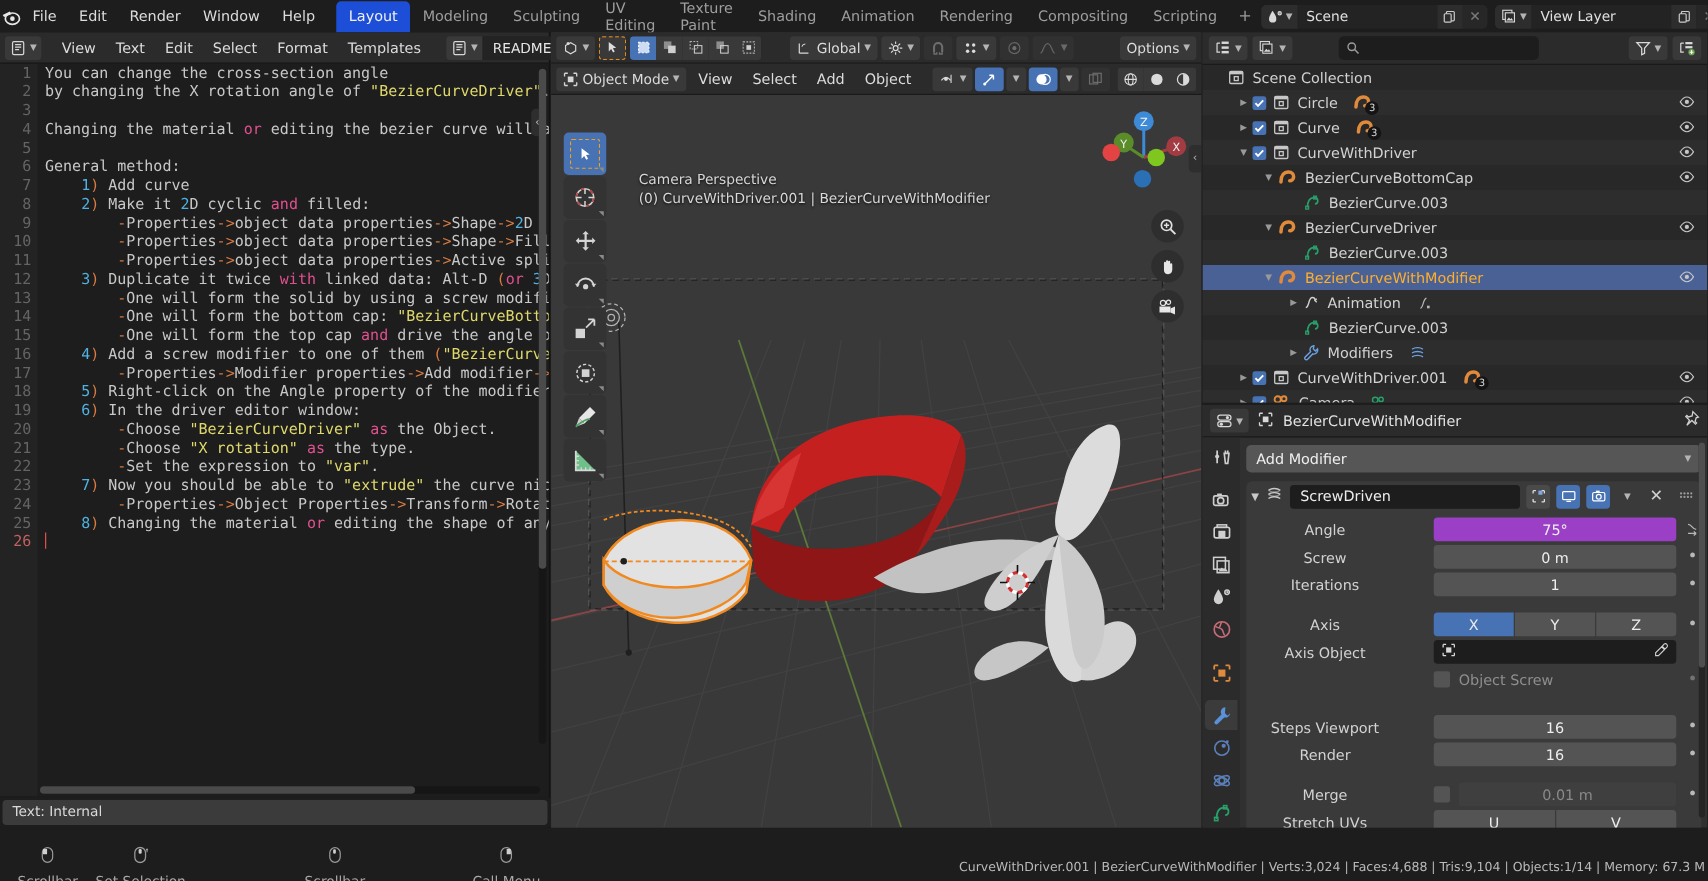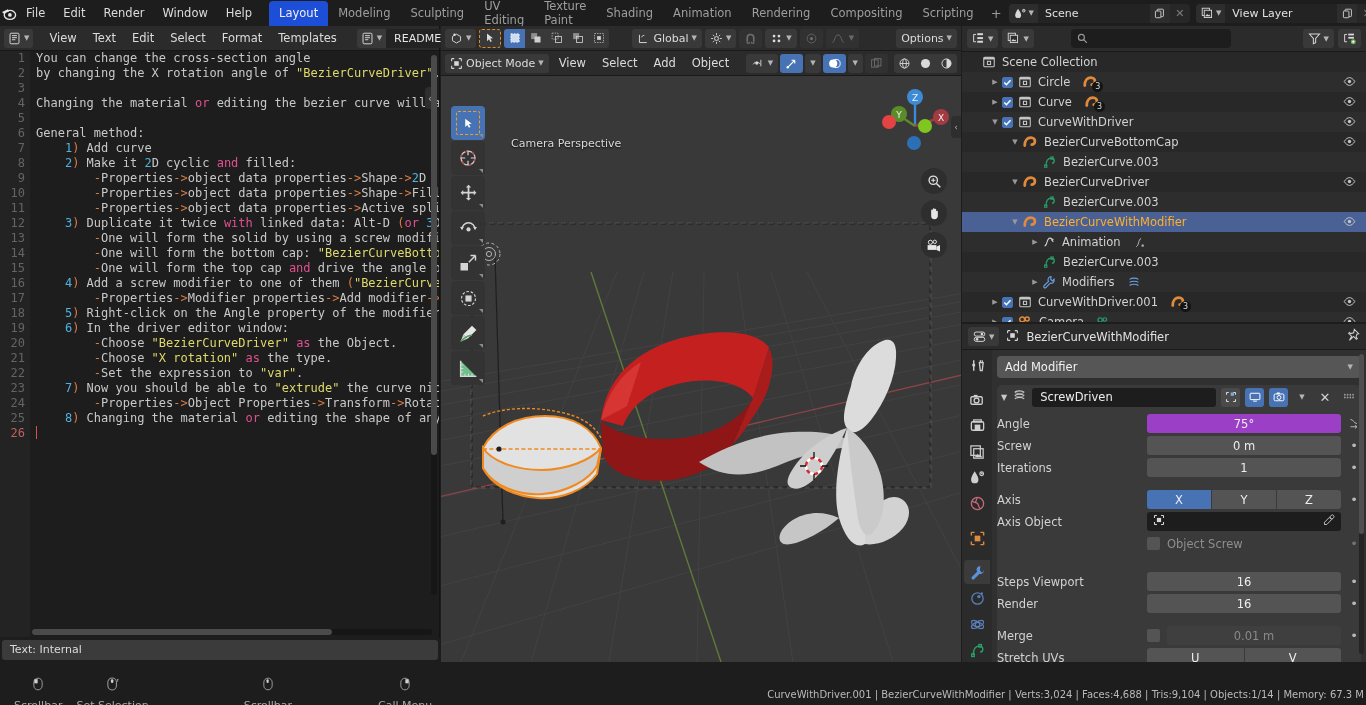--- a/index.html
+++ b/index.html
@@ -212,21 +212,21 @@
   .modpanel { margin-top:7px; background:#3a3a3a; border-radius:5px; }
   .mp-head { height:24px; display:flex; align-items:center; gap:5px; padding:0 4px; }
   .mp-name {
     flex:1; height:19px; background:#1d1d1d; border-radius:3px; line-height:19px;
     padding-left:8px; font-size:11.5px; color:#ededed;
   }
   .mp-toggle { width:19px; height:19px; border-radius:3px; background:#4772b3; display:flex; align-items:center; justify-content:center; }
   .mp-toggle.off { background:#4a4a4a; }
   .mp-body { padding:5px 0 6px 0; }
   .row { display:flex; align-items:center; height:19px; margin-bottom:3px; }
-  .row .lbl { width:150px; text-align:left; padding-right:24px; font-size:11.5px; color:#d2d2d2; }
+  .row .lbl { width:150px; text-align:center; padding-right:24px; font-size:11.5px; color:#d2d2d2; }
   .row .lbl.dim { color:#8e8e8e; }
   .fld {
     flex:1; height:19px; background:#545454; border-radius:3px;
     display:flex; align-items:center; justify-content:center;
     font-size:11.5px; color:#eeeeee; margin-right:6px;text-align:right;
   }
   .fld.driven { background:#9b3fc7; }
   .fld.dark { background:#1d1d1d; justify-content:flex-start; padding:0 6px; }
   .fld.ghost { background:#3f3f3f; color:#8a8a8a; }
   .dot { width:14px; display:flex; align-items:center; justify-content:center; color:#b8b8b8; font-size:13px; }
@@ -625,20 +625,21 @@
 
         <g transform="translate(373,390)">
           <circle cx="0" cy="0" r="8" fill="none" stroke="#ffffff" stroke-width="2.6"></circle>
           <circle cx="0" cy="0" r="8" fill="none" stroke="#d03030" stroke-width="2.6" stroke-dasharray="4.2 4.2"></circle>
           <path d="M0 -14v6M0 8v6M-14 0h6M8 0h6" stroke="#111" stroke-width="1.3"></path>
         </g>
       </svg>
 
       <div class="vp-overlay-text">
         <div>Camera Perspective</div>
+        <div>(0) CurveWithDriver.001 | BezierCurveWithModifier</div>
       </div>
 
       <div class="vp-toolbar">
         <div class="tool active">
           <span style="display:block;width:24px;height:24px;border:1px dashed #f0a020;border-radius:2px;display:flex;align-items:center;justify-content:center;">
             <svg width="13" height="13" viewBox="0 0 16 16">
                 <path d="M4 2l8 6.2-3.6.5 2 3.6-1.8 1-2-3.6-2.6 2.6z" fill="#fff"></path>
               </svg>
           </span>
         </div>

